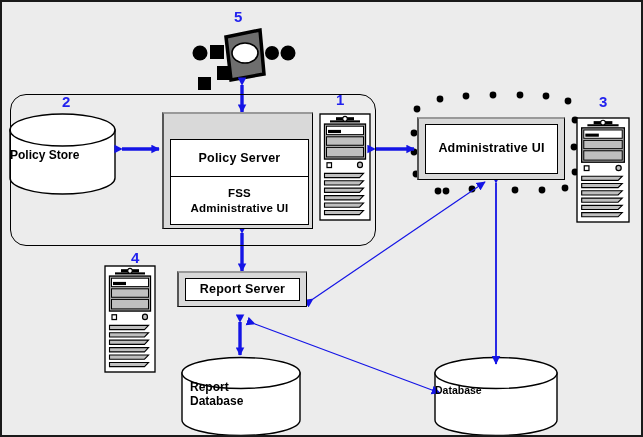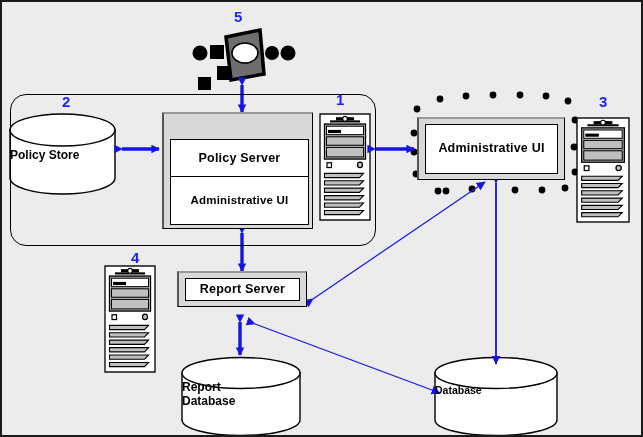--- a/index.html
+++ b/index.html
@@ -248,37 +248,38 @@
 
   <div class="group-rounded" style="left:8px; top:92px; width:366px; height:152px;"></div>
 
   <div class="outerbox" style="left:160px; top:110px; width:151px; height:117px; padding:0;">
     <div style="position:absolute; left:6px; top:6px; width:139px; height:40px;margin-top:19px;">
       <div class="innerbox">Policy Server</div>
     </div>
     <div style="position:absolute; left:6px; top:62px; width:139px; height:49px;">
       <div class="innerbox small">
         <span style="display:block;">
+          <span style="display:block;">FSS</span>
           <span style="display:block;">Administrative UI</span>
         </span>
       </div>
     </div>
   </div>
 
   <div class="outerbox" style="left:415px; top:115px; width:148px; height:63px; padding:5px 6px;">
     <div class="innerbox">Administrative UI</div>
   </div>
 
   <div class="outerbox" style="left:175px; top:269px; width:130px; height:36px; padding:5px 6px;">
     <div class="innerbox">Report Server</div>
   </div>
 
   <div class="cyl-label" style="left:8px; top:146px; width:105px; font-size:12px;">Policy Store</div>
 
-  <div class="cyl-label" style="left:180px; top:378px; width:135px; font-size:12px;">
+  <div class="cyl-label" style="left:180px; top:378px; width:135px; font-size:12px;padding-left:8px;">
     <span style="display:block;">Report</span>
     <span style="display:block;">Database</span>
   </div>
 
   <div class="cyl-label" style="left:433px; top:382px; width:122px; font-size:10.5px;">
     <span style="display:block;">Database</span>
   </div>
 
   <div class="callout" style="left:334px; top:90px;">1</div>
   <div class="callout" style="left:60px; top:92px;">2</div>

